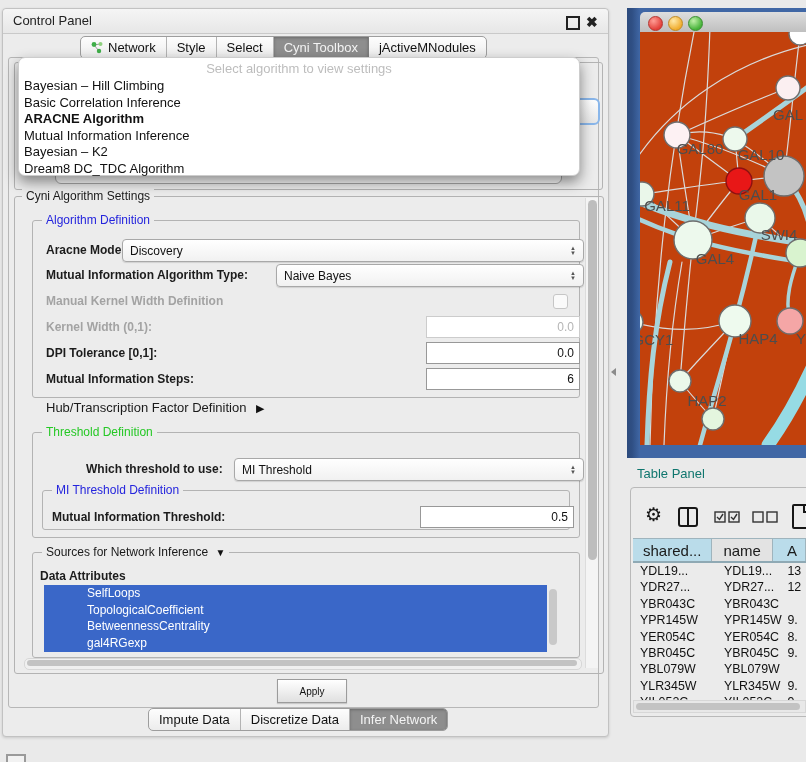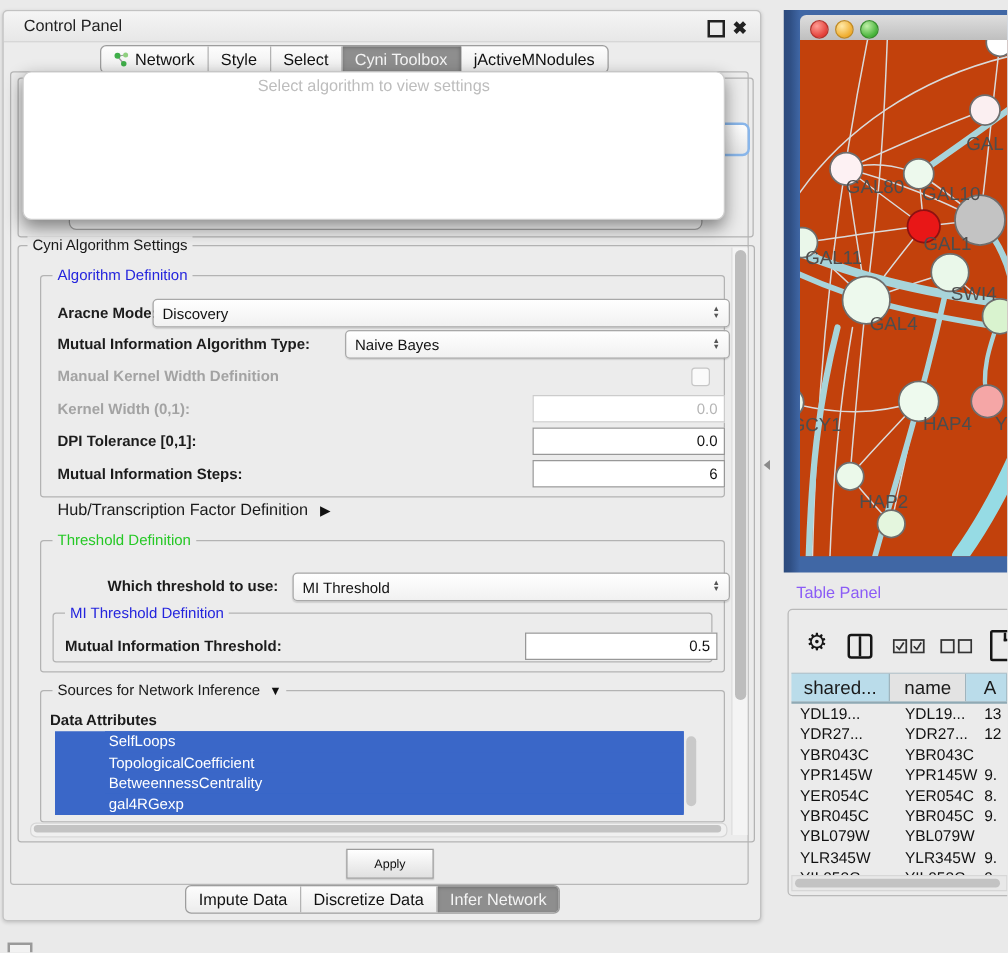--- a/index.html
+++ b/index.html
@@ -3,21 +3,21 @@
 <meta charset="utf-8">
 <style>
   html,body{margin:0;padding:0;background:#eaeaea;}
   #stage{position:relative;width:806px;height:762px;overflow:hidden;
          font-family:"Liberation Sans",sans-serif;background:#eaeaea;color:#1a1a1a;}
   .a{position:absolute;}
   
   .win{background:#ececec;border:1px solid #c2c2c2;border-radius:4px;box-shadow:0 1px 3px rgba(0,0,0,.15);}
   .titlebar{height:24px;border-bottom:1px solid #c9c9c9;background:linear-gradient(#f5f5f5,#e7e7e7);
             border-radius:4px 4px 0 0;}
-  .titletext{font-size:13px;line-height:24px;padding-left:16px;color:#222;}
+  .titletext{font-size:13px;line-height:24px;padding-left:10px;color:#222;}
   .float-btn{width:10px;height:10px;border:2px solid #222;background:transparent;}
   .close-btn{font-size:14px;font-weight:bold;color:#222;line-height:14px;}
   
   .seg{display:flex;border:1px solid #9d9d9d;border-radius:5px;background:linear-gradient(#fdfdfd,#ececec);
        height:21px;overflow:hidden;font-size:13px;}
   .seg .tab{display:flex;align-items:center;justify-content:center;padding:0 10px;border-right:1px solid #b3b3b3;
             color:#111;white-space:nowrap;}
   .seg .tab:last-child{border-right:none;}
   .seg .tab.sel{background:#8e8e8e;color:#f4f4f4;border-right-color:#7d7d7d;box-shadow:inset 0 1px 3px rgba(0,0,0,.25);}
   
@@ -108,20 +108,28 @@
   </div>
 
   <div class="a" style="left:8px;top:57px;width:589px;height:649px;border:1px solid #b7b7b7;border-radius:3px;background:#ececec;"></div>
 
   <div class="a group" style="left:14px;top:62px;width:587px;height:126px;"></div>
   <div class="a" style="left:574px;top:98px;width:22px;height:23px;border:2px solid #89b6ea;border-radius:0 6px 6px 0;background:linear-gradient(#fdfdfd,#e6e6e6);"></div>
   <div class="a" style="left:55px;top:160px;width:505px;height:22px;border:1px solid #a9a9a9;border-radius:6px;background:#fff;"></div>
 
   <div class="a popup" style="left:18px;top:57px;width:560px;height:114px;">
     <div class="pprompt">Select algorithm to view settings</div>
+    <div>
+        <div class="pitem">Bayesian – Hill Climbing</div>
+        <div class="pitem">Basic Correlation Inference</div>
+        <div class="pitem sel">ARACNE Algorithm</div>
+        <div class="pitem">Mutual Information Inference</div>
+        <div class="pitem">Bayesian – K2</div>
+        <div class="pitem">Dream8 DC_TDC Algorithm</div>
+      </div>
   </div>
 
   <div class="a group" style="left:14px;top:196px;width:588px;height:476px;"></div>
   <div class="a gtitle" style="left:22px;top:189px;">Cyni Algorithm Settings</div>
 
   <div class="a" style="left:585px;top:198px;width:12px;height:470px;background:#f4f4f4;border-left:1px solid #dcdcdc;">
     <div class="vthumb a" style="left:1.5px;top:2px;width:9px;height:360px;"></div>
   </div>
 
   <div class="a group" style="left:32px;top:220px;width:546px;height:176px;"></div>
@@ -276,21 +284,21 @@
         <text x="27" y="179" text-anchor="middle" font-size="15" fill="#4d4d4d" font-family="Liberation Sans, sans-serif">GAL11</text>
         <text x="139" y="208" text-anchor="middle" font-size="15" fill="#4d4d4d" font-family="Liberation Sans, sans-serif">SWI4</text>
         <text x="75" y="232" text-anchor="middle" font-size="15" fill="#4d4d4d" font-family="Liberation Sans, sans-serif">GAL4</text>
         <text x="13" y="313" text-anchor="middle" font-size="15" fill="#4d4d4d" font-family="Liberation Sans, sans-serif">GCY1</text>
         <text x="118" y="312" text-anchor="middle" font-size="15" fill="#4d4d4d" font-family="Liberation Sans, sans-serif">HAP4</text>
         <text x="161" y="312" text-anchor="middle" font-size="15" fill="#4d4d4d" font-family="Liberation Sans, sans-serif">Y</text>
         <text x="67" y="374" text-anchor="middle" font-size="15" fill="#4d4d4d" font-family="Liberation Sans, sans-serif">HAP2</text>
       </svg>
   </div>
 
-  <div class="a" style="left:637px;top:466px;font-size:13px;color:#8b5cf6;text-align:center;">Table Panel</div>
+  <div class="a" style="left:637px;top:466px;font-size:13px;color:#0f766e;text-align:center;">Table Panel</div>
   <div class="a panel" style="left:630px;top:487px;width:180px;height:228px;"></div>
 
   <div class="a" style="left:645px;top:505px;font-size:19px;line-height:19px;color:#161616;">⚙</div>
   <div class="a icon-box" style="left:678px;top:507px;width:16px;height:16px;">
     <div style="position:absolute;left:7px;top:0;width:2px;height:16px;background:#161616;"></div>
   </div>
   <div class="a" style="left:714px;top:511px;">
     <svg width="26" height="12" viewBox="0 0 26 12">
       <rect x="1" y="1" width="10" height="10" fill="none" stroke="#333" stroke-width="1.4"></rect>
       <rect x="15" y="1" width="10" height="10" fill="none" stroke="#333" stroke-width="1.4"></rect>

